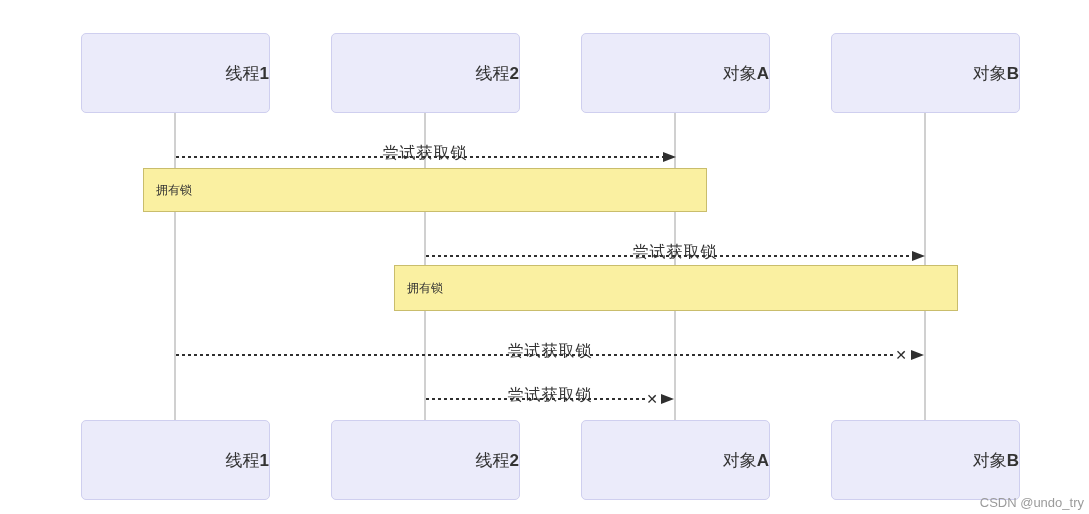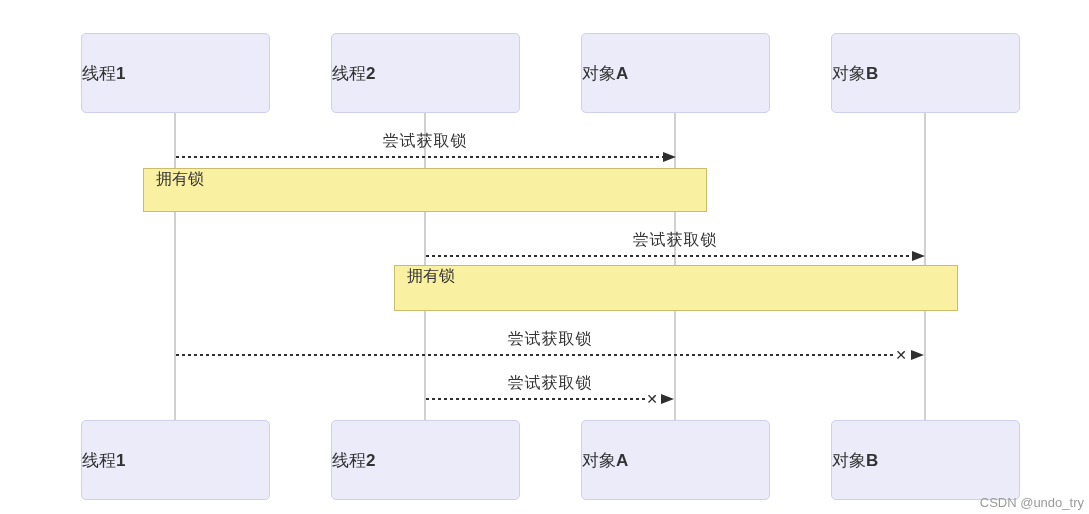--- a/index.html
+++ b/index.html
@@ -14,34 +14,35 @@
     position:absolute;
     top:113px;height:307px;width:2px;
     background:#d0d0d0;
   }
   .actor{
     position:absolute;
     width:189px;height:80px;
     background:#ebebfa;
     border:1px solid #cfcfef;
     border-radius:5px;
-    display:flex;align-items:center;justify-content:flex-start;
+    display:flex;align-items:center;justify-content:flex-end;
     box-sizing:border-box;
     color:#333333;
     font-size:17px;
   }
   .actor .sfx{font-weight:700;}
   .msg-label{
     position:absolute;
     width:220px;
     text-align:center;
     color:#333333;
     font-size:16px;
     letter-spacing:1px;
     white-space:nowrap;
+    margin-top:12px;
   }
   .dash{
     position:absolute;
     height:2px;
     background:repeating-linear-gradient(90deg,#2f2f2f 0 3px,transparent 3px 6px);
   }
   .arrowhead{
     position:absolute;
     width:0;height:0;
     border-left:13px solid #2f2f2f;
@@ -56,22 +57,22 @@
     font-size:14px;
     font-weight:700;
     color:#2b2b2b;
   }
   .note{
     position:absolute;
     background:#faf0a1;
     border:1px solid #c9bd6c;
     box-sizing:border-box;
     color:#333333;
-    font-size:16px;
-    display:flex;align-items:flex-start;
+    font-size:12px;
+    display:flex;align-items:center;
     padding-left:12px;
   }
   .watermark{
     position:absolute;
     right:5px;bottom:4px;
     color:#9b9b9b;
     font-size:13px;
   }
 </style>
 </head>

